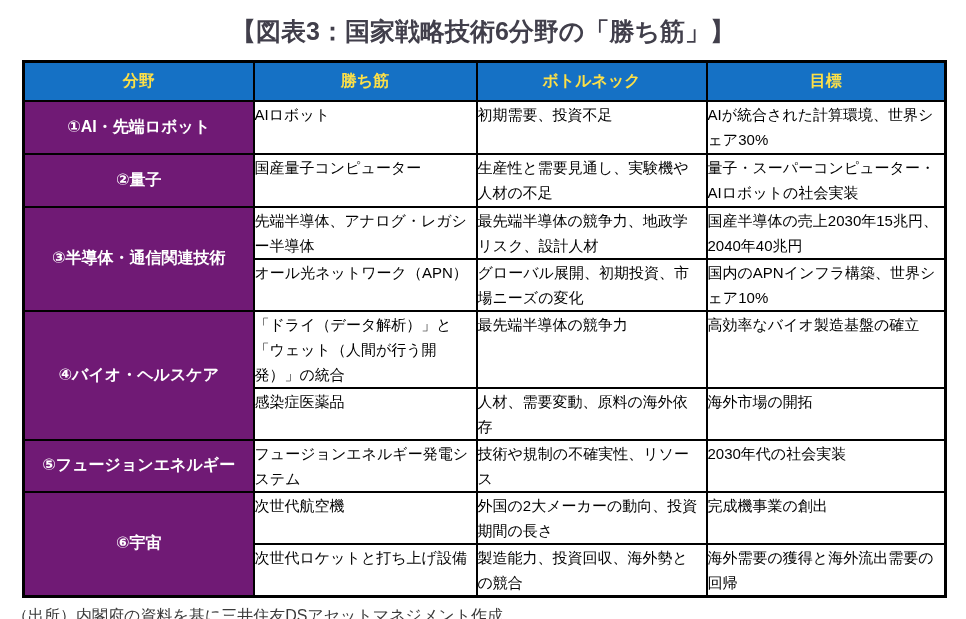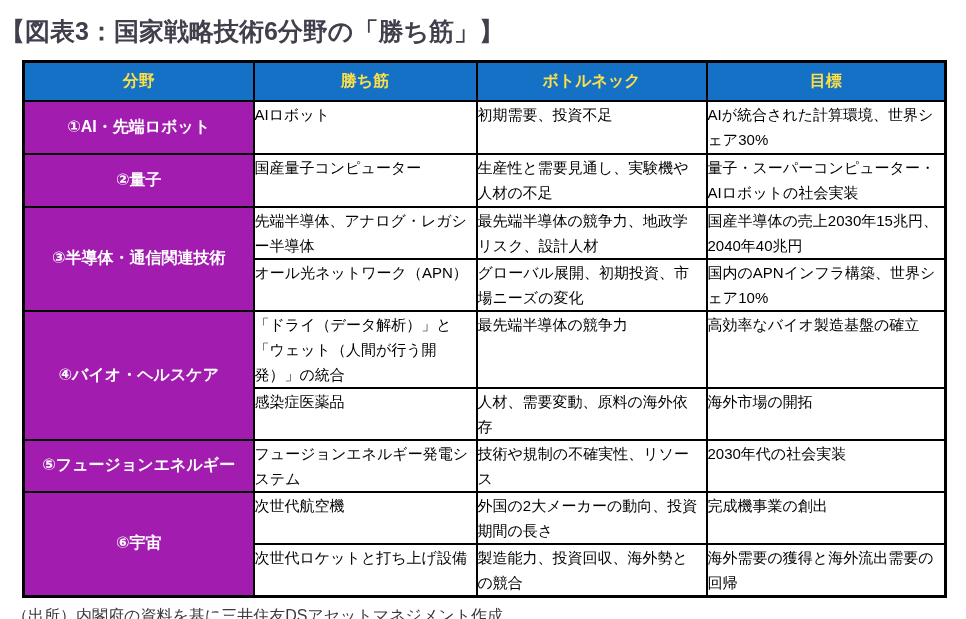--- a/index.html
+++ b/index.html
@@ -11,20 +11,21 @@
     font-family: "Liberation Sans", "DejaVu Sans", sans-serif;
   }
   .page {
     position: relative;
     width: 966px;
     height: 619px;
     overflow: hidden;
   }
   .title {
     margin: 15px 0 0 0;
+    text-align: center;
     font-size: 25px;
     font-weight: bold;
     color: #413F4B;
   }
   table.tbl {
     border-collapse: collapse;
     table-layout: fixed;
     width: 922px;
     margin: 12px 0 0 22px;
     border: 3px solid #000000;
@@ -40,21 +41,21 @@
   table.tbl th {
     background: #1571C5;
     color: #fde047;
     font-size: 16px;
     font-weight: bold;
     text-align: center;
     vertical-align: middle;
     padding: 0;
   }
   td.field {
-    background: #a21caf;
+    background: #701a75;
     color: #ffffff;
     font-size: 16px;
     font-weight: bold;
     text-align: center;
     vertical-align: middle;
     padding: 0 2px;
   }
   td.body {
     background: #ffffff;
     color: #000000;

